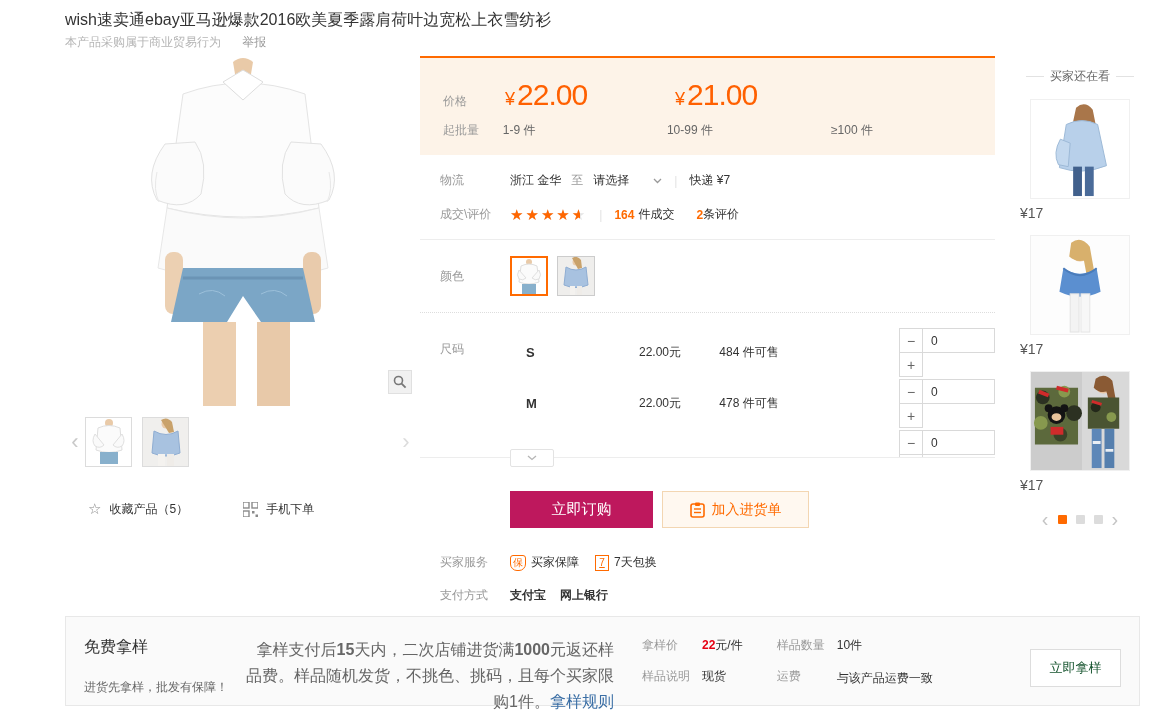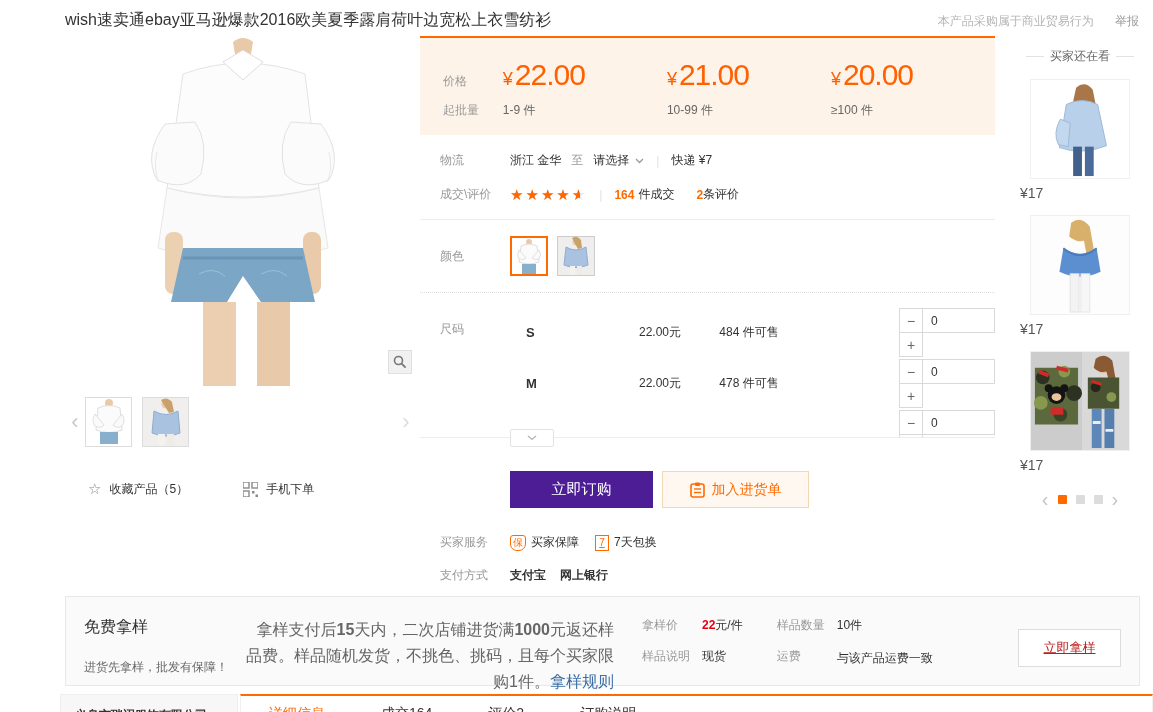--- a/index.html
+++ b/index.html
@@ -1,18 +1,18 @@
 <!DOCTYPE html>
 <html><head>
 <meta charset="utf-8">
 <style>
   * { margin:0; padding:0; box-sizing:border-box; }
   html,body { width:1153px; height:712px; background:#fff; overflow:hidden;
     font-family:"Liberation Sans","DejaVu Sans",sans-serif; color:#333; }
-  .topbar { display:flex; align-items:flex-start; padding:10px 14px 0 65px; }
+  .topbar { display:flex; align-items:flex-start; padding:10px 14px 0 65px;flex-direction:column; }
   .page-title { font-size:16px; color:#333; flex:1; }
   .top-right { font-size:12px; color:#b5b5b5; white-space:nowrap; margin-top:3px; }
   .report { color:#999; margin-left:18px; cursor:pointer; }
 
   .main { display:flex; margin-top:5px; padding-left:65px; }
 
   
   .left-col { width:355px; }
   .hero { width:355px; height:350px; position:relative; background:#fff; }
   .zoom-box { position:absolute; right:8px; bottom:12px; width:24px; height:24px;
@@ -34,21 +34,21 @@
   .tier { width:170px; }
   .cur { color:#ff6000; font-size:18px; margin-right:2px; }
   .num { color:#ff6000; font-size:30px; letter-spacing:-1px; }
   .moq { margin-top:10px; }
   .qty-t { font-size:12px; color:#666; }
 
   .inforow { display:flex; align-items:center; padding-left:20px; margin-top:17px; font-size:12px; }
   .inforow .lab { width:70px; color:#999; }
   .muted { color:#999; }
   .sep { color:#e3e3e3; margin:0 12px; }
-  .dd { display:inline-flex; align-items:center; gap:6px; cursor:pointer; color:#333; }
+  .dd { display:inline-flex; align-items:center; gap:24px; cursor:pointer; color:#333; }
   .stars { position:relative; display:inline-block; font-size:15px; letter-spacing:2px; line-height:1; color:#e5e5e5; }
   .stars .fill { position:absolute; left:0; top:0; overflow:hidden; white-space:nowrap; color:#ff6600; }
   .hot { color:#ff6a00; font-weight:bold; }
 
   .divider { border-top:1px solid #ededed; margin-top:16px; }
   .divider.dotted { border-top:1px dotted #ddd; }
 
   .color-row { display:flex; align-items:center; padding-left:20px; margin-top:16px; }
   .color-row .lab { width:70px; color:#999; font-size:12px; }
   .swatch { width:38px; height:40px; border:1px solid #ccc; margin-right:9px; cursor:pointer; background:#fff; }
@@ -65,21 +65,21 @@
   .st-top { display:flex; }
   .st-btn { width:24px; height:25px; border:1px solid #d9d9d9; background:#fff; color:#666;
     font-size:14px; line-height:1; cursor:pointer; }
   .st-input { width:72px; height:25px; border:1px solid #d9d9d9; border-left:none; padding-left:8px;
     font-size:12px; color:#333; outline:none; }
   .st-plus { margin-top:-1px; }
   .expand-btn { position:relative; z-index:2; margin:-9px 0 0 90px; width:44px; height:18px;
     background:#fff; border:1px solid #e3e3e3; border-radius:2px; display:flex; align-items:center;
     justify-content:center; cursor:pointer; }
   .btn-row { display:flex; margin:24px 0 0 90px; }
-  .btn-order { width:143px; height:37px; background:#4c1d95; color:#fff; border:none; font-size:15px; cursor:pointer; }
+  .btn-order { width:143px; height:37px; background:#be185d; color:#fff; border:none; font-size:15px; cursor:pointer; }
   .btn-cart { width:147px; height:37px; margin-left:9px; background:#fff8f0; border:1px solid #f3d6b2;
     color:#ff6a00; font-size:14px; cursor:pointer; display:flex; align-items:center; justify-content:center; gap:7px; }
   .srv-row { display:flex; align-items:center; padding-left:20px; margin-top:16px; font-size:12px; }
   .srv-row .lab { width:70px; color:#999; }
   .badge-bao { display:inline-flex; align-items:center; justify-content:center; width:16px; height:16px;
     border:1px solid #ff6a00; border-radius:3px 3px 7px 7px; color:#ff6a00; font-size:10px; margin-right:5px; }
   .badge-7 { display:inline-flex; align-items:center; justify-content:center; width:14px; height:16px;
     border:1px solid #ff6a00; color:#ff6a00; font-size:10px; margin:0 5px 0 16px; text-decoration:underline; }
   .pay-m { margin-right:14px; font-weight:bold; }
 
@@ -102,22 +102,22 @@
   .smp-title { font-size:16px; color:#333; }
   .smp-sub { font-size:12px; color:#666; margin-top:21px; }
   .smp-desc { width:372px; font-size:16px; color:#666; line-height:26px;text-align:right; }
   .smp-link { color:#3a6ea5; text-decoration:none; cursor:pointer; }
   .smp-grid { display:flex; margin-left:28px; font-size:12px; }
   .smp-col { display:grid; grid-template-columns:auto auto; column-gap:12px; row-gap:14px; align-content:start; margin-right:34px; }
   .smp-lab { color:#999; }
   .smp-val { color:#333; }
   .red-b { color:#e60012; font-weight:bold; }
   .ship-val { width:96px; line-height:20px; }
-  .btn-sample { margin-left:auto; margin-top:12px; width:103px; height:38px; background:#fff;
-    border:1px solid #ddd; font-size:13px; color:#b91c1c; cursor:pointer;text-decoration:underline; }
+  .btn-sample { margin-left:auto; margin-top:12px; width:91px; height:38px; background:#fff;
+    border:1px solid #ddd; font-size:13px; color:#14532d; cursor:pointer; }
 
   
   .bottom { display:flex; margin:8px 0 0 60px; align-items:stretch; }
   .seller-box { width:178px; background:#f7f7f7; border:1px solid #efefef; padding:12px 14px; }
   .seller-name { font-size:12px; font-weight:bold; color:#333; }
   .tabbar { flex:1; margin-left:2px; border-top:2px solid #ff6a00; border-bottom:1px solid #e8e8e8;
     border-left:1px solid #f0f0f0; border-right:1px solid #f0f0f0; background:#fff;
     display:flex; align-items:center; padding-left:28px; gap:56px; height:39px; }
   .tab { font-size:14px; color:#333; cursor:pointer; }
   .tab.active { color:#ff6a00; }
@@ -205,23 +205,20 @@
 
   <div class="center-col">
     <div class="price-box">
       <div class="pb-row">
         <span class="pb-label">价格</span>
         <div class="tier">
           <span class="cur">¥</span><span class="num">22.00</span>
         </div>
         <div class="tier">
           <span class="cur">¥</span><span class="num">21.00</span>
-        </div>
-        <div class="tier">
-          <span class="cur">¥</span><span class="num">20.00</span>
         </div>
       </div>
       <div class="pb-row moq">
         <span class="pb-label">起批量</span>
         <div class="tier qty-t">1-9 件</div>
         <div class="tier qty-t">10-99 件</div>
         <div class="tier qty-t">≥100 件</div>
       </div>
     </div>
 

